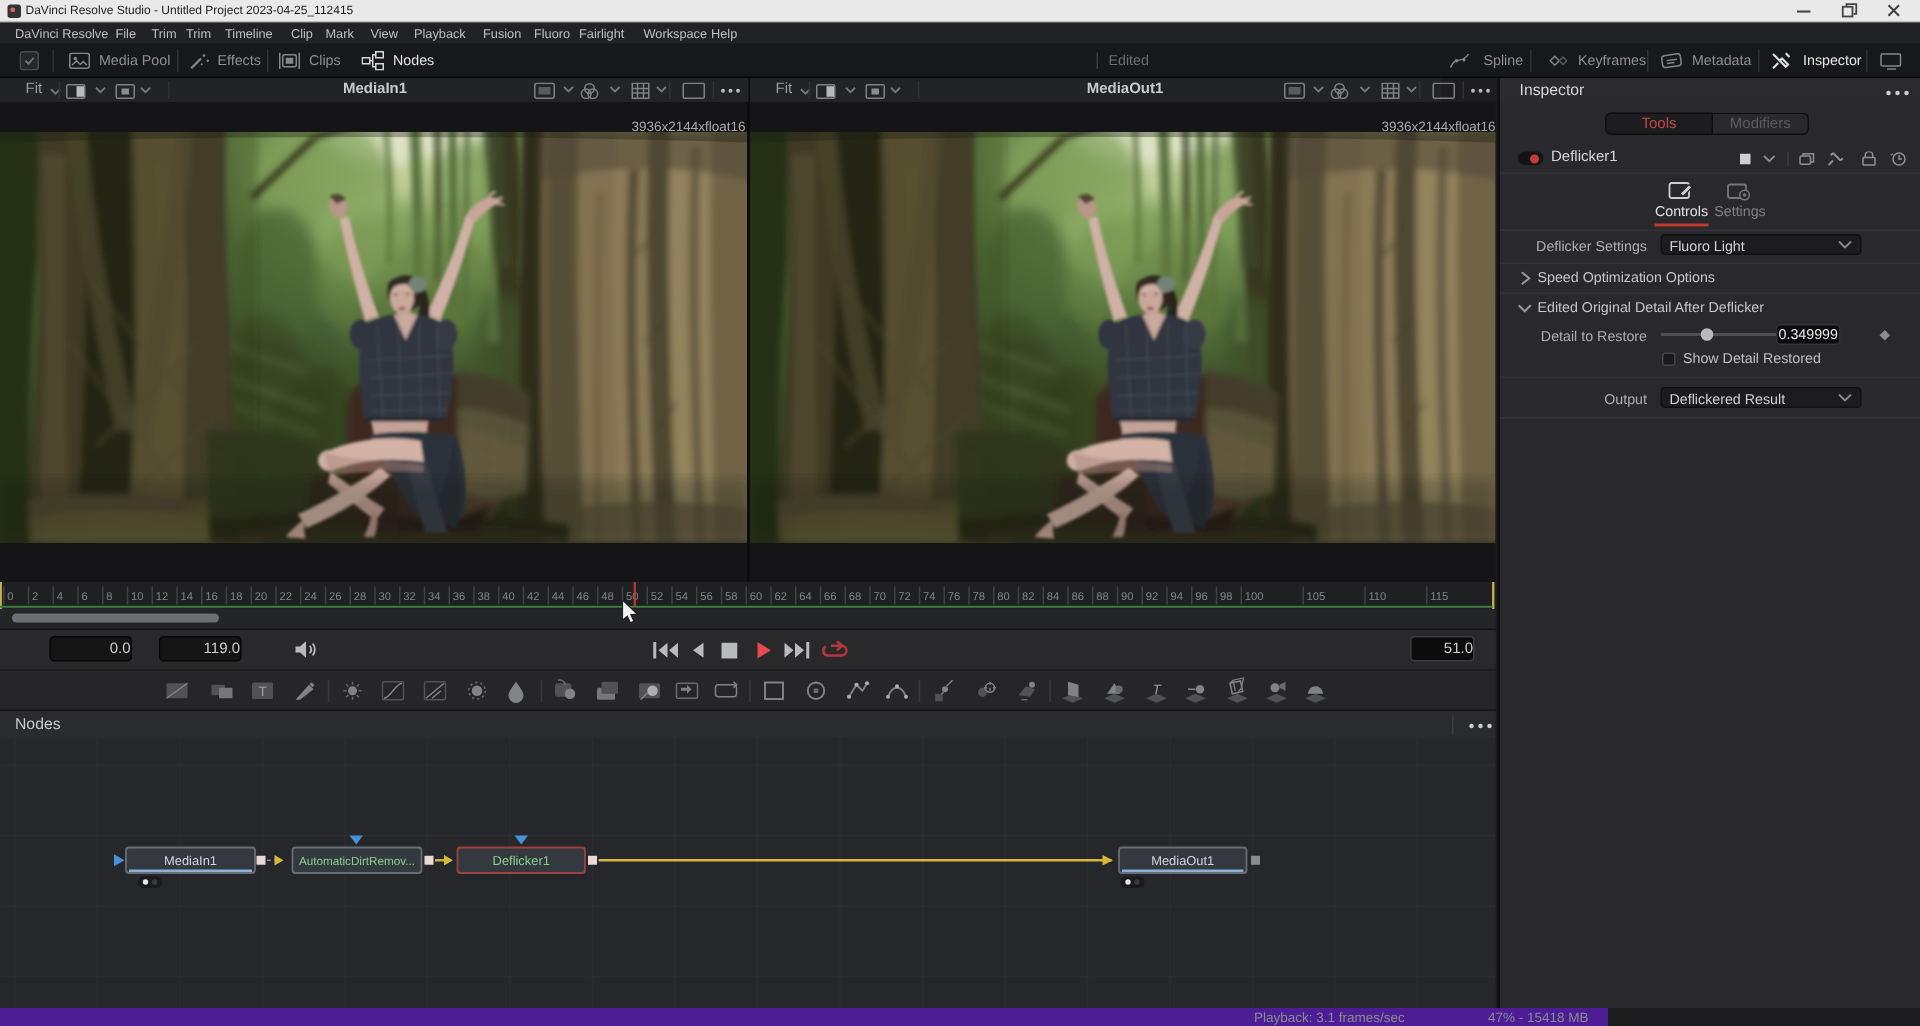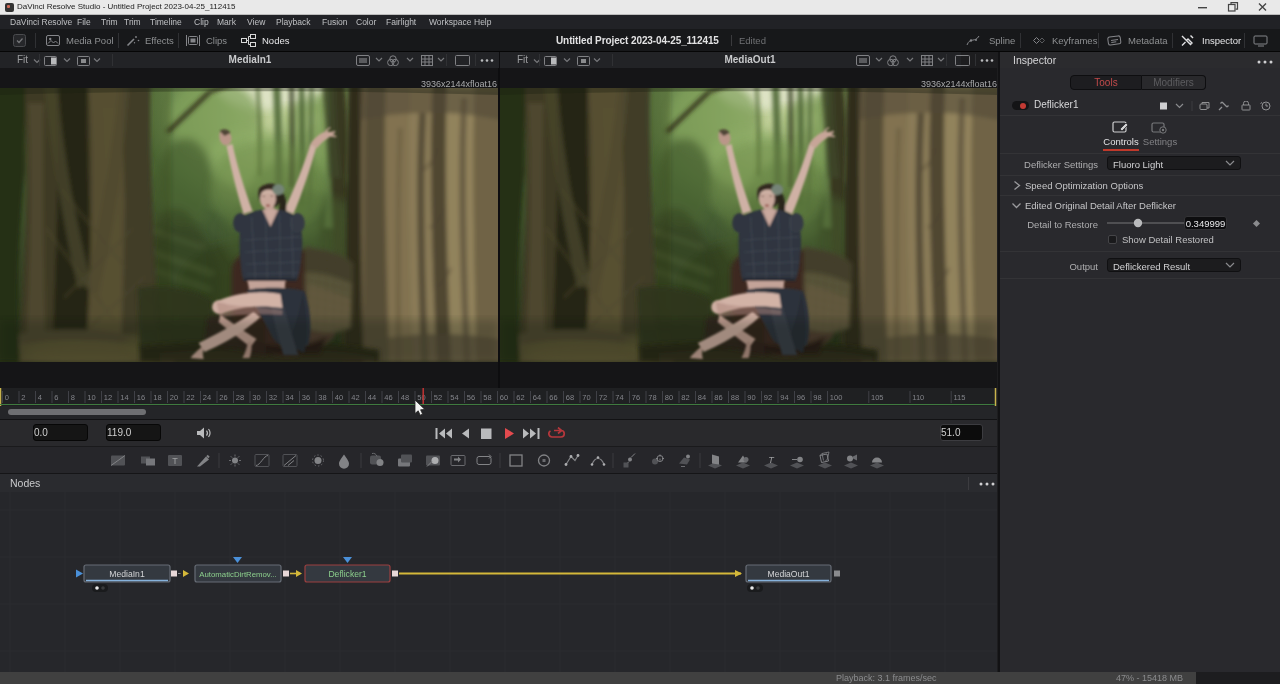--- a/index.html
+++ b/index.html
@@ -15,24 +15,24 @@
 #topbar .lbl{position:absolute;top:0;line-height:23px}
 .vsep{position:absolute;width:1px;background:#3a3b3d}
 #viewerhead{left:0;top:52px;width:961px;height:16px;background:#222326;color:#9b9c9e;font-size:10px}
 #viewerarea{left:0;top:68px;width:997px;height:320px;background:#151517}
 #ruler{left:0;top:388px;width:997px;height:18px;background:#1f2022}
 #scrollrow{left:0;top:406px;width:997px;height:13px;background:#242528}
 #transport{left:0;top:419px;width:997px;height:27px;background:#29292c;border-top:1px solid #121214}
 #fusionbar{left:0;top:446px;width:997px;height:27px;background:#26262a;border-top:1px solid #1a1a1c}
 #nodeshead{left:0;top:473px;width:997px;height:19px;background:#2a2b2f;border-top:1px solid #151517;color:#c9cacc;font-size:10.5px}
 #nodegraph{left:0;top:492px;width:997px;height:180px;background:#26272b;overflow:hidden}
-#statusbar{left:0;top:672px;width:1196px;height:12px;background:#404040;color:#8b8c8e;font-size:9px}
+#statusbar{left:0;top:672px;width:1072px;height:12px;background:#4c1d95;color:#8b8c8e;font-size:9px}
 #inspector{left:998px;top:52px;width:282px;height:620px;background:#29292d;border-left:2px solid #121214}
 .tbox{position:absolute;background:#151515;border:1px solid #070707;border-radius:3px;color:#cfcfcf;
- font-size:10px;text-align:left}
+ font-size:10px;text-align:right}
 .num{color:#9a9b9d;font-size:8.5px}
 </style>
 </head><body>
 <div id="titlebar" class="abs">
     <div class="ticon"></div>
     <div class="ttext">DaVinci Resolve Studio  -  Untitled Project 2023-04-25_112415</div>
     <svg class="abs" style="left:1190px;top:0" width="90" height="15">
       <rect x="8" y="7" width="9" height="1.4" fill="#444"></rect>
       <rect x="38.5" y="4.5" width="6.5" height="6.5" fill="none" stroke="#444" stroke-width="1.2"></rect>
       <path d="M41 4.5 v-1.8 h6.5 v6.5 h-1.8" fill="none" stroke="#444" stroke-width="1.2"></path>
@@ -43,21 +43,21 @@
     <span style="left:10px">DaVinci Resolve</span>
     <span style="left:77px">File</span>
     <span style="left:101px">Trim</span>
     <span style="left:124px">Trim</span>
     <span style="left:150px">Timeline</span>
     <span style="left:194px">Clip</span>
     <span style="left:217px">Mark</span>
     <span style="left:247px">View</span>
     <span style="left:276px">Playback</span>
     <span style="left:322px">Fusion</span>
-    <span style="left:356px">Color</span>
+    <span style="left:356px">Fluoro</span>
     <span style="left:386px">Fairlight</span>
     <span style="left:429px">Workspace</span>
     <span style="left:474px">Help</span>
   </div>
 <div id="topbar" class="abs">
     <svg class="abs" style="left:13px;top:5px" width="13" height="13">
       <rect x="0.5" y="0.5" width="12" height="12" rx="2" fill="#26272a" stroke="#4a4b4e"></rect>
       <path d="M4 6.5 l2 2 l3.5-4" stroke="#77787b" stroke-width="1.2" fill="none"></path>
     </svg>
     <div class="vsep" style="left:35px;top:4px;height:15px;background:#303134"></div>
@@ -82,21 +82,20 @@
       <rect x="5.5" y="3.5" width="5" height="4" fill="#85868a"></rect>
     </svg>
     <div class="lbl" style="left:206px">Clips</div>
     <svg class="abs" style="left:241px;top:5px" width="15" height="13">
       <rect x="0.5" y="4.5" width="5" height="4" fill="none" stroke="#d8d8d8"></rect>
       <rect x="9.5" y="0.5" width="5" height="4" fill="none" stroke="#d8d8d8"></rect>
       <rect x="9.5" y="8.5" width="5" height="4" fill="none" stroke="#d8d8d8"></rect>
       <path d="M5.5 6.5 h2 v-4 h2 M7.5 6.5 v4 h2" stroke="#d8d8d8" fill="none"></path>
     </svg>
     <div class="lbl" style="left:262px;color:#e6e6e8">Nodes</div>
-    <div class="lbl" style="left:556px;color:#e2e2e3;font-size:10px;font-weight:bold;letter-spacing:-0.1px">Untitled Project 2023-04-25_112415</div>
     <div class="vsep" style="left:731px;top:6px;height:11px;background:#3a3a3d"></div>
     <div class="lbl" style="left:739px;color:#6f7073">Edited</div>
     <svg class="abs" style="left:666px;top:6px" width="1" height="1"></svg>
     <svg class="abs" style="left:966px;top:5px" width="15" height="13">
       <path d="M1 11 C4 3 9 9 13 2" stroke="#85868a" fill="none"></path>
       <circle cx="5" cy="6.5" r="1.2" fill="#85868a"></circle>
       <circle cx="10" cy="6" r="1" fill="#85868a"></circle>
     </svg>
     <div class="lbl" style="left:989px">Spline</div>
     <div class="vsep" style="left:1020px;top:4px;height:15px;background:#303134"></div>

